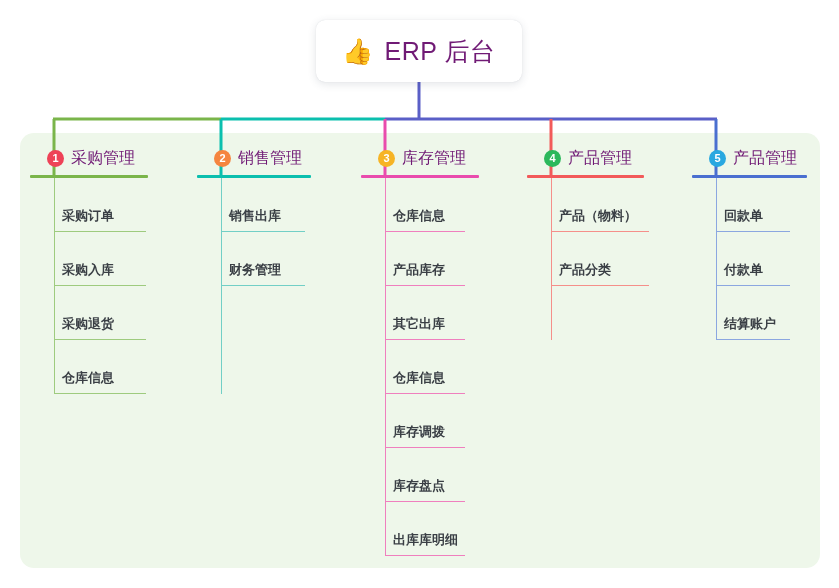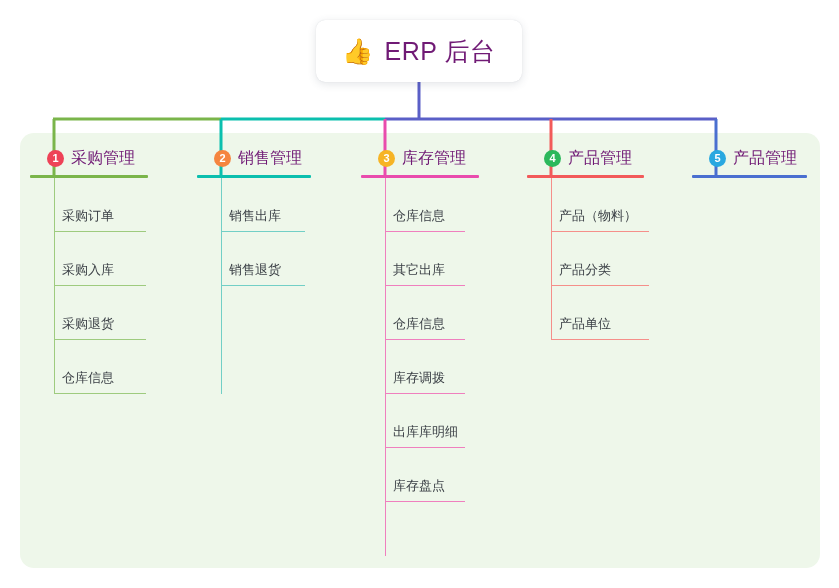--- a/index.html
+++ b/index.html
@@ -108,20 +108,21 @@
   }
 
   .leaf-list {
     position: relative;
     margin-top: 0;
   }
   .leaf {
     position: relative;
     height: 54px;
     box-sizing: border-box;
+    font-weight: bold;
   }
   .leaf-label {
     position: absolute;
     left: 32px;
     bottom: 7px;
     font-size: 13px;
     color: #3a3f45;
     white-space: nowrap;
   }
   .leaf-rule {
@@ -196,83 +197,98 @@
           <div class="col-title">销售管理</div>
         </div>
         <div class="col-rule" style="background: rgb(11, 191, 174); width: 114px;"></div>
         <div class="leaf-list">
           <div class="spine" style="background: rgb(114, 207, 198); height: 216px;"></div>
           <div class="leaf">
             <div class="leaf-label">销售出库</div>
             <div class="leaf-rule" style="background: rgb(114, 207, 198); width: 84px;"></div>
           </div>
           <div class="leaf">
-            <div class="leaf-label">销售退货</div>
+            <div class="leaf-label">财务管理</div>
             <div class="leaf-rule" style="background: rgb(114, 207, 198); width: 84px;"></div>
           </div>
         </div>
       </div>
       <div class="column" style="left: 361px; top: 146px;">
         <div class="col-head">
           <div class="badge" style="background: rgb(246, 180, 37);">3</div>
           <div class="col-title">库存管理</div>
         </div>
         <div class="col-rule" style="background: rgb(233, 76, 173); width: 118px;"></div>
         <div class="leaf-list">
           <div class="spine" style="background: rgb(239, 127, 190); height: 378px;"></div>
           <div class="leaf">
             <div class="leaf-label">仓库信息</div>
             <div class="leaf-rule" style="background: rgb(239, 127, 190); width: 80px;"></div>
           </div>
           <div class="leaf">
+            <div class="leaf-label">产品库存</div>
+            <div class="leaf-rule" style="background: rgb(239, 127, 190); width: 80px;"></div>
+          </div>
+          <div class="leaf">
             <div class="leaf-label">其它出库</div>
             <div class="leaf-rule" style="background: rgb(239, 127, 190); width: 80px;"></div>
           </div>
           <div class="leaf">
             <div class="leaf-label">仓库信息</div>
             <div class="leaf-rule" style="background: rgb(239, 127, 190); width: 80px;"></div>
           </div>
           <div class="leaf">
             <div class="leaf-label">库存调拨</div>
             <div class="leaf-rule" style="background: rgb(239, 127, 190); width: 80px;"></div>
           </div>
           <div class="leaf">
+            <div class="leaf-label">库存盘点</div>
+            <div class="leaf-rule" style="background: rgb(239, 127, 190); width: 80px;"></div>
+          </div>
+          <div class="leaf">
             <div class="leaf-label">出库库明细</div>
-            <div class="leaf-rule" style="background: rgb(239, 127, 190); width: 80px;"></div>
-          </div>
-          <div class="leaf">
-            <div class="leaf-label">库存盘点</div>
             <div class="leaf-rule" style="background: rgb(239, 127, 190); width: 80px;"></div>
           </div>
         </div>
       </div>
       <div class="column" style="left: 527px; top: 146px;">
         <div class="col-head">
           <div class="badge" style="background: rgb(44, 184, 92);">4</div>
           <div class="col-title">产品管理</div>
         </div>
         <div class="col-rule" style="background: rgb(242, 90, 90); width: 117px;"></div>
         <div class="leaf-list">
           <div class="spine" style="background: rgb(245, 143, 138); height: 162px;"></div>
           <div class="leaf">
             <div class="leaf-label">产品（物料）</div>
             <div class="leaf-rule" style="background: rgb(245, 143, 138); width: 98px;"></div>
           </div>
           <div class="leaf">
             <div class="leaf-label">产品分类</div>
             <div class="leaf-rule" style="background: rgb(245, 143, 138); width: 98px;"></div>
           </div>
-          <div class="leaf">
-            <div class="leaf-label">产品单位</div>
-            <div class="leaf-rule" style="background: rgb(245, 143, 138); width: 98px;"></div>
-          </div>
         </div>
       </div>
       <div class="column" style="left: 692px; top: 146px;">
         <div class="col-head">
           <div class="badge" style="background: rgb(41, 168, 224);">5</div>
           <div class="col-title">产品管理</div>
         </div>
         <div class="col-rule" style="background: rgb(74, 111, 208); width: 115px;"></div>
+        <div class="leaf-list">
+          <div class="spine" style="background: rgb(139, 167, 224); height: 162px;"></div>
+          <div class="leaf">
+            <div class="leaf-label">回款单</div>
+            <div class="leaf-rule" style="background: rgb(139, 167, 224); width: 74px;"></div>
+          </div>
+          <div class="leaf">
+            <div class="leaf-label">付款单</div>
+            <div class="leaf-rule" style="background: rgb(139, 167, 224); width: 74px;"></div>
+          </div>
+          <div class="leaf">
+            <div class="leaf-label">结算账户</div>
+            <div class="leaf-rule" style="background: rgb(139, 167, 224); width: 74px;"></div>
+          </div>
+        </div>
       </div>
     </div>
 
 </div>
 
 </body></html>

